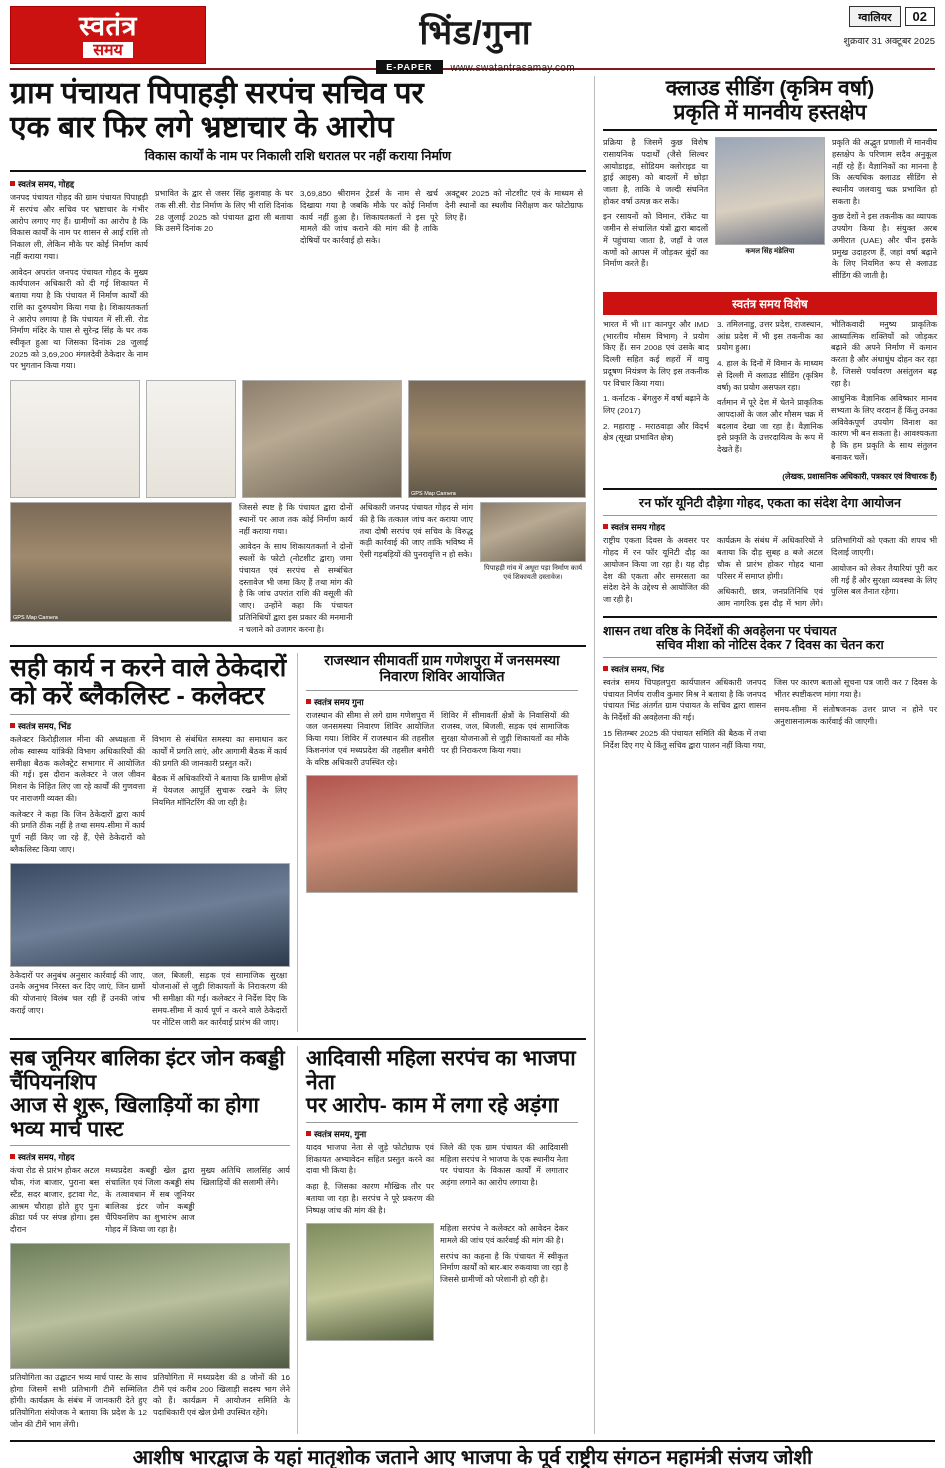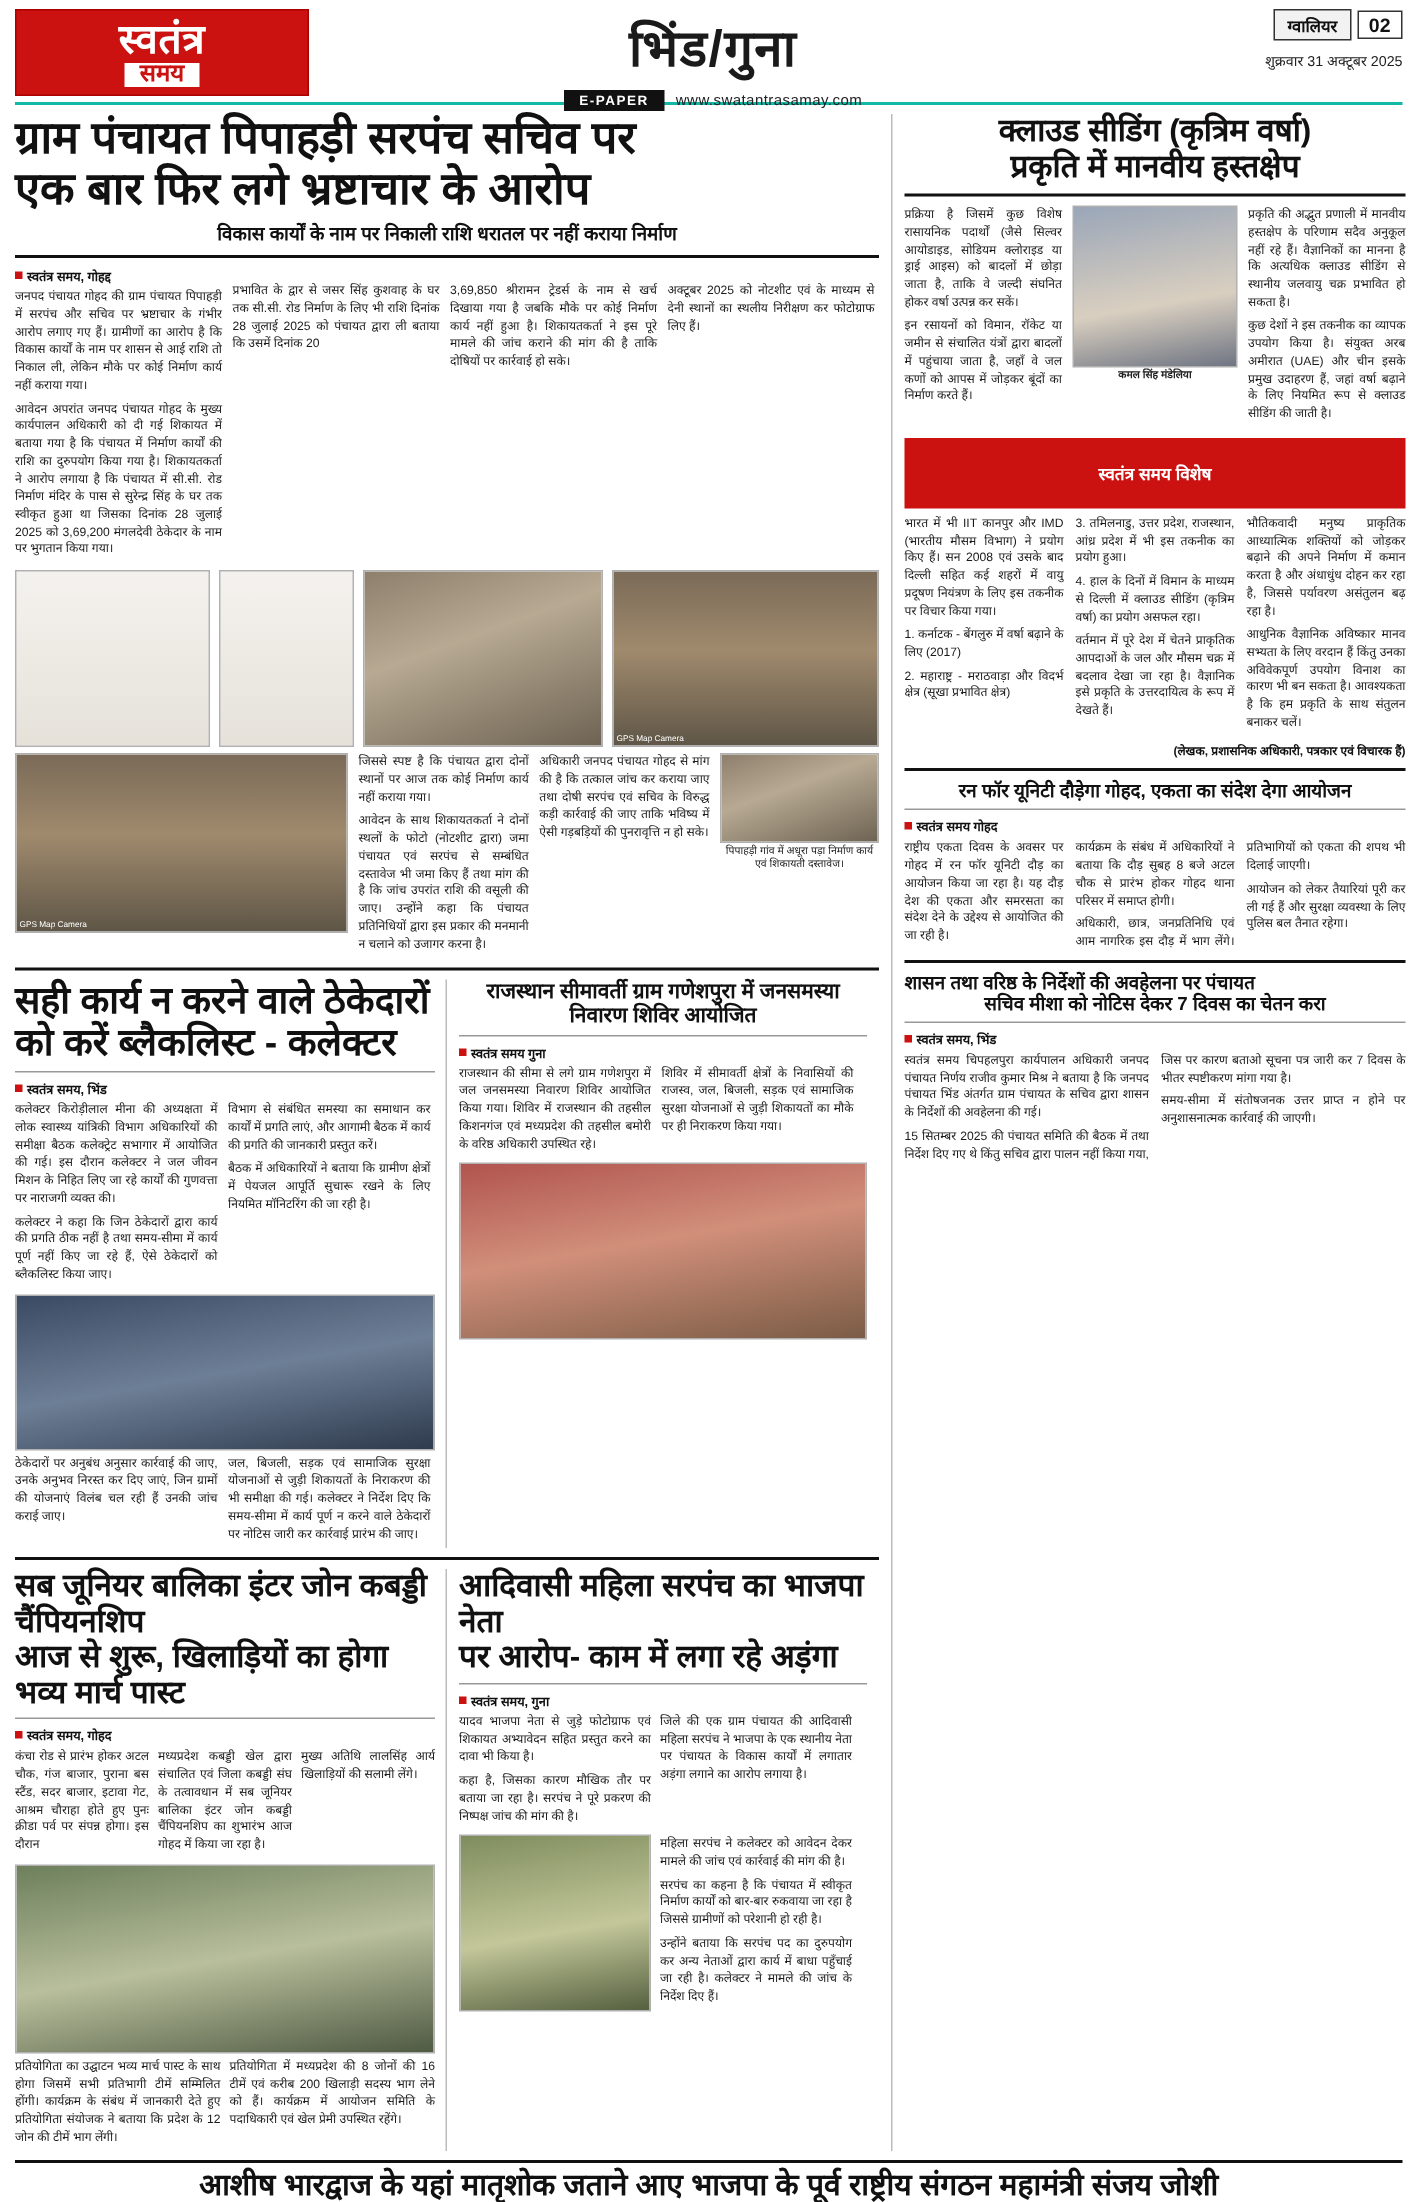--- a/index.html
+++ b/index.html
@@ -7,21 +7,21 @@
   body {
     width: 945px; height: 1468px;
     background: #ffffff;
     font-family: "Liberation Sans", sans-serif;
     color: #111;
     overflow: hidden;
   }
   .page { width:945px; height:1468px; position:relative; padding:0 10px; }
 
   
-  .masthead { display:flex; align-items:stretch; height:64px; margin-top:6px; border-bottom:2px solid #14b8a6; }
+  .masthead { display:flex; align-items:stretch; height:64px; margin-top:6px; border-bottom:2px solid #7f1d1d; }
   .logo-box {
     background:#cc1111; color:#fff; width:196px; height:58px;
     display:flex; flex-direction:column; align-items:center; justify-content:center;
     line-height:1.0; border:1px solid #aa0000;
   }
   .logo-main { font-size:27px; font-weight:bold; letter-spacing:0.5px; }
   .logo-sub { font-size:16px; font-weight:bold; background:#fff; color:#cc1111; padding:0 10px; margin-top:2px; }
   .mast-center { flex:1; display:flex; flex-direction:column; align-items:center; justify-content:flex-start; }
   .edition-title { font-size:34px; font-weight:bold; color:#1a1a1a; letter-spacing:1px; margin-top:2px; }
   .epaper-bar { display:flex; align-items:center; justify-content:center; width:100%; margin-top:6px; }
@@ -62,21 +62,21 @@
   .ph-road { background:linear-gradient(160deg,#8e7f6d 0%,#b7a992 40%,#6e6353 100%); }
   .ph-dirt { background:linear-gradient(180deg,#7a6a57 0%,#a08a6d 45%,#5f5647 100%); }
   .ph-meet { background:linear-gradient(170deg,#3b4a63 0%,#6d7f96 50%,#2e3a4d 100%); }
   .ph-camp { background:linear-gradient(170deg,#b1544f 0%,#d18f7a 45%,#7b5c46 100%); }
   .ph-grp  { background:linear-gradient(170deg,#6d7f5c 0%,#b9bf9c 50%,#4f5a43 100%); }
   .ph-port { background:linear-gradient(170deg,#9aa6b8 0%,#d9cfc0 60%,#6f7583 100%); }
   .ph-fld  { background:linear-gradient(170deg,#7f8d5e 0%,#c3c79a 55%,#55603f 100%); }
 
   .photo-cap { font-size:7px; text-align:center; color:#222; margin-top:2px; line-height:1.25; }
 
-  .redbox { background:#cc1111; color:#fff; font-size:11.5px; font-weight:bold; text-align:center; padding:16px 0; margin:6px 0 4px 0; }
+  .redbox { background:#cc1111; color:#fff; font-size:11.5px; font-weight:bold; text-align:center; padding:4px 0; margin:6px 0 4px 0; }
   .author-note { font-size:8px; text-align:right; font-weight:bold; line-height:1.35; margin-top:4px; }
 
   .bot-band { margin-top:6px; border-top:2px solid #111; border-bottom:2px solid #111; padding:4px 0; }
   .full-head { font-size:20px; font-weight:bold; text-align:center; line-height:1.15; }
 </style>
 </head>
 <body>
 
 <div class="page">
 
@@ -271,21 +271,20 @@
             </div>
             <div class="body-txt" style="width:128px;">
               <p>जिले की एक ग्राम पंचायत की आदिवासी महिला सरपंच ने भाजपा के एक स्थानीय नेता पर पंचायत के विकास कार्यों में लगातार अड़ंगा लगाने का आरोप लगाया है।</p>
             </div>
           </div>
           <div style="display:flex; gap:6px; margin-top:3px;">
             <div class="photo ph-fld" style="width:128px;height:118px;"></div>
             <div class="body-txt" style="width:128px;">
               <p>महिला सरपंच ने कलेक्टर को आवेदन देकर मामले की जांच एवं कार्रवाई की मांग की है।</p>
               <p>सरपंच का कहना है कि पंचायत में स्वीकृत निर्माण कार्यों को बार-बार रुकवाया जा रहा है जिससे ग्रामीणों को परेशानी हो रही है।</p>
-              <p>उन्होंने बताया कि सरपंच पद का दुरुपयोग कर अन्य नेताओं द्वारा कार्य में बाधा पहुँचाई जा रही है। कलेक्टर ने मामले की जांच के निर्देश दिए हैं।</p>
             </div>
           </div>
         </div>
       </div>
     </div>
 
     <div class="right-col">
 
       <div>
         <div class="hl h-md" style="text-align:center;">क्लाउड सीडिंग (कृत्रिम वर्षा)</div>

